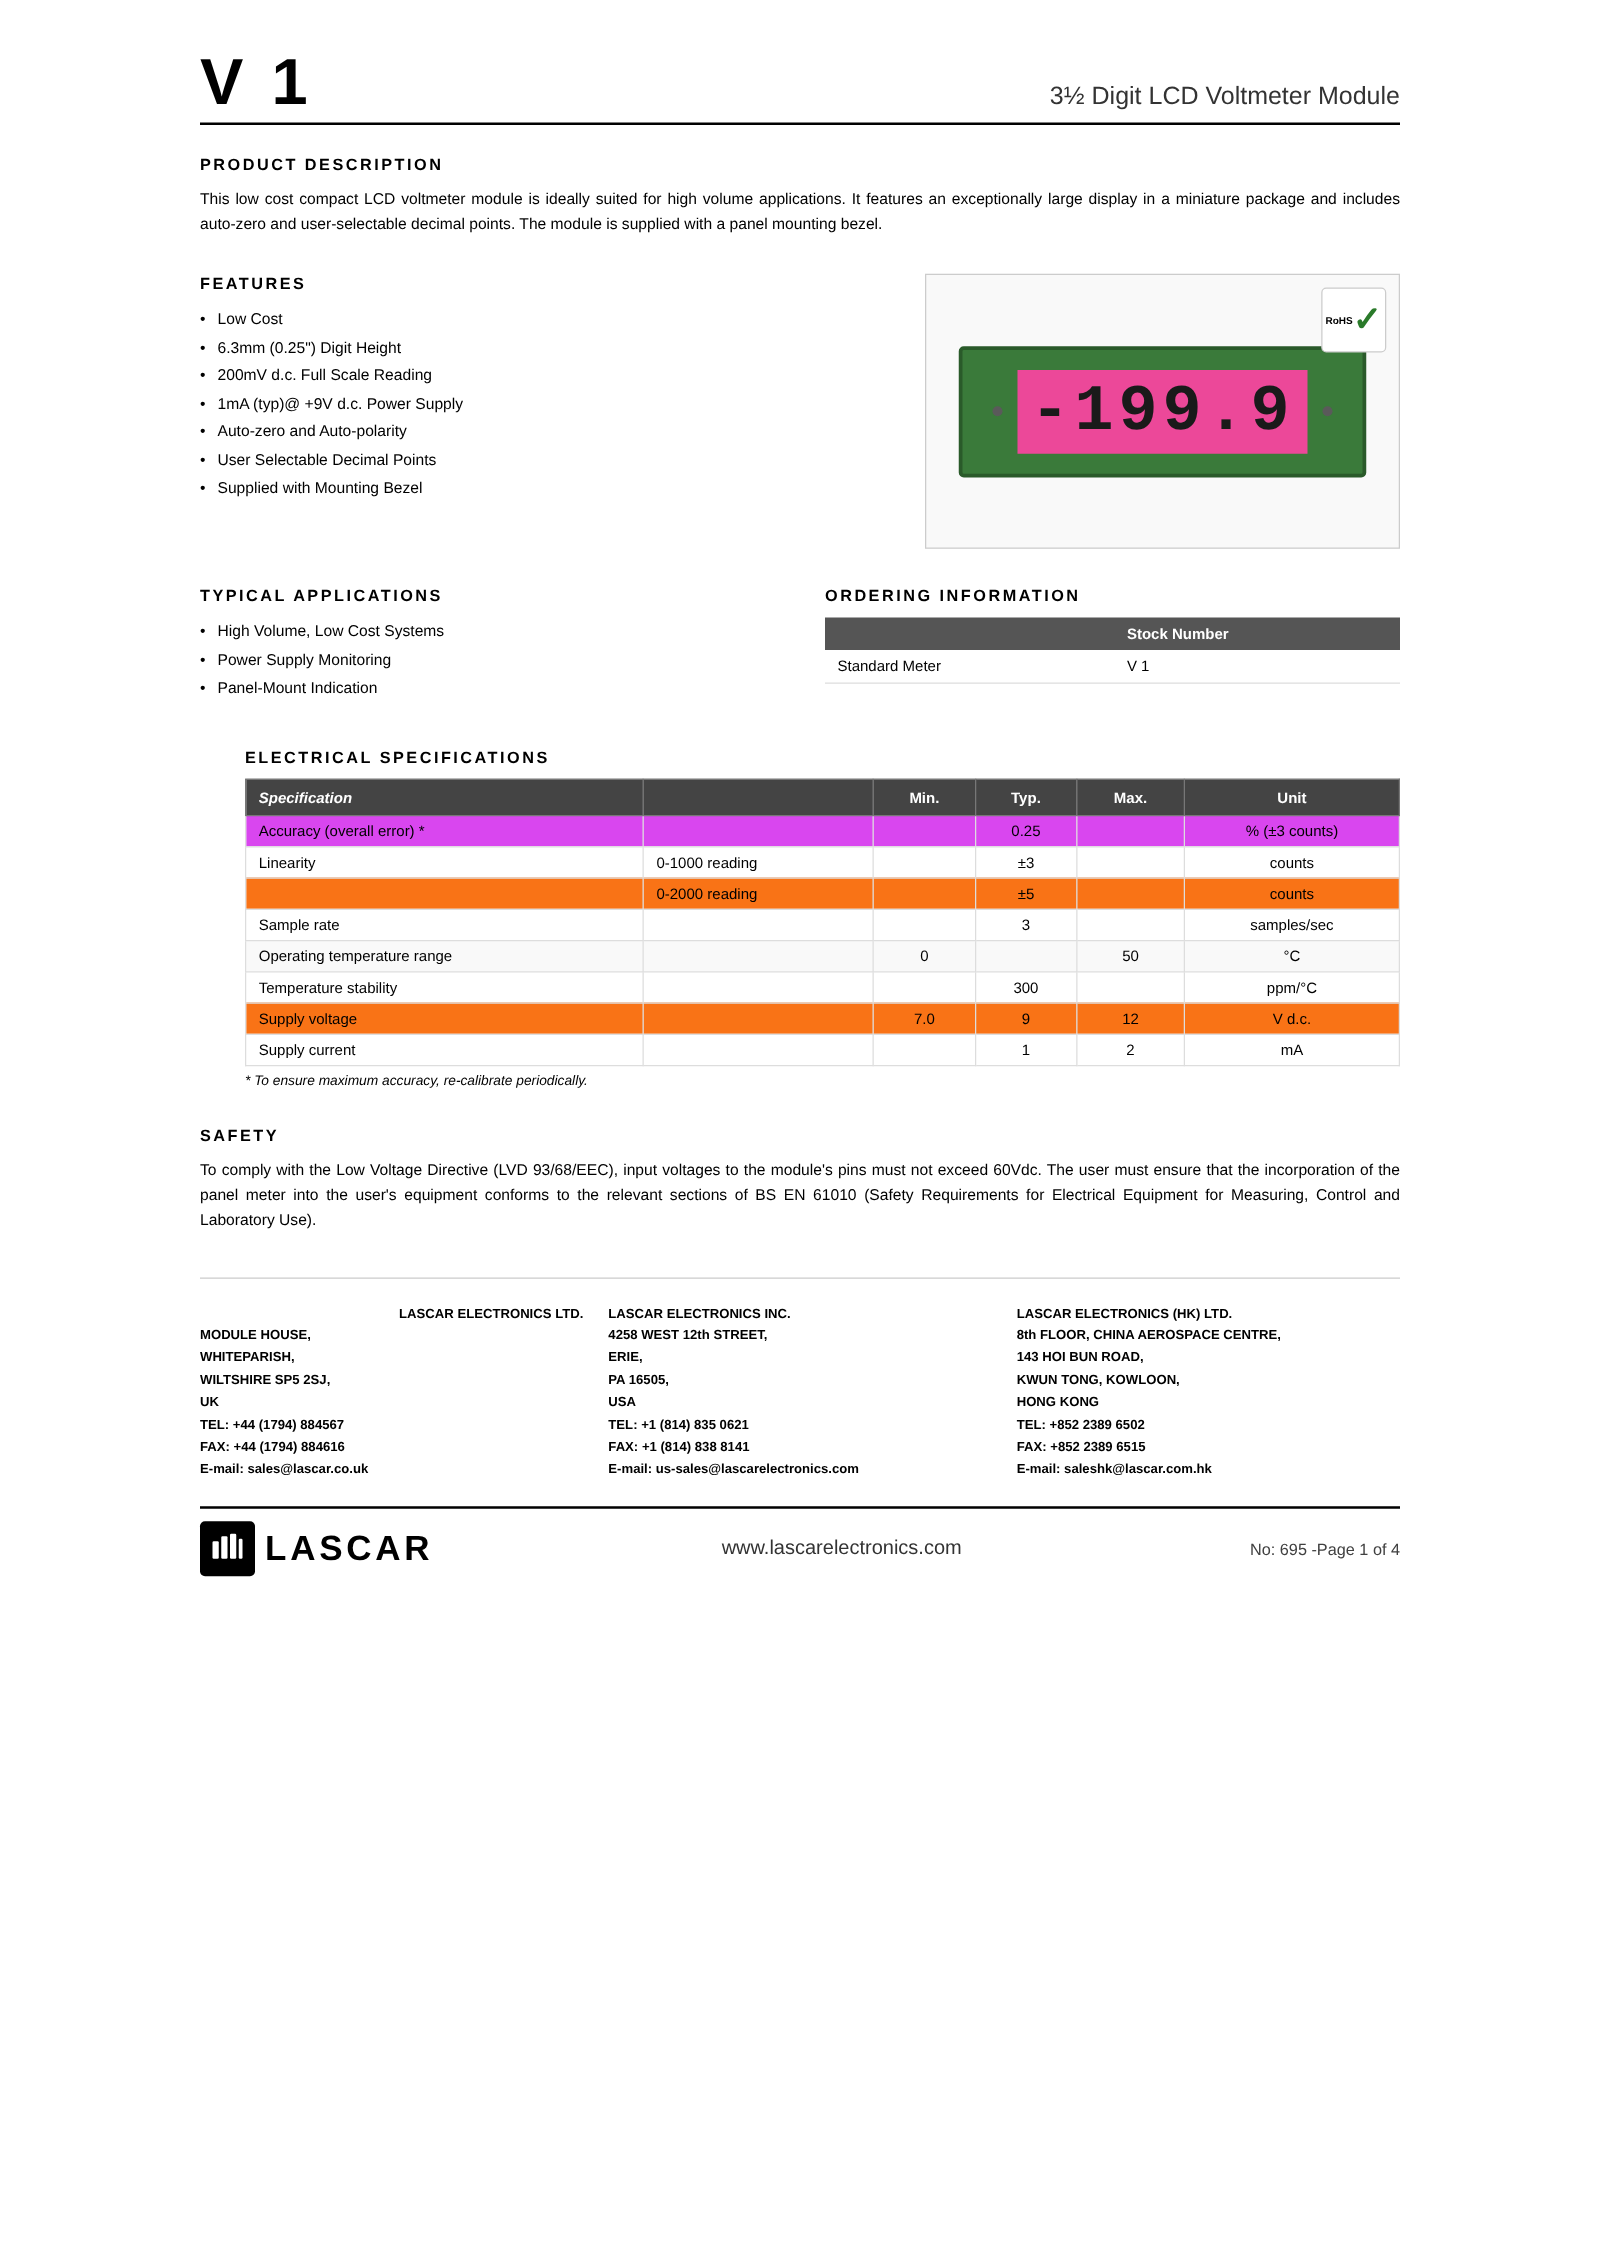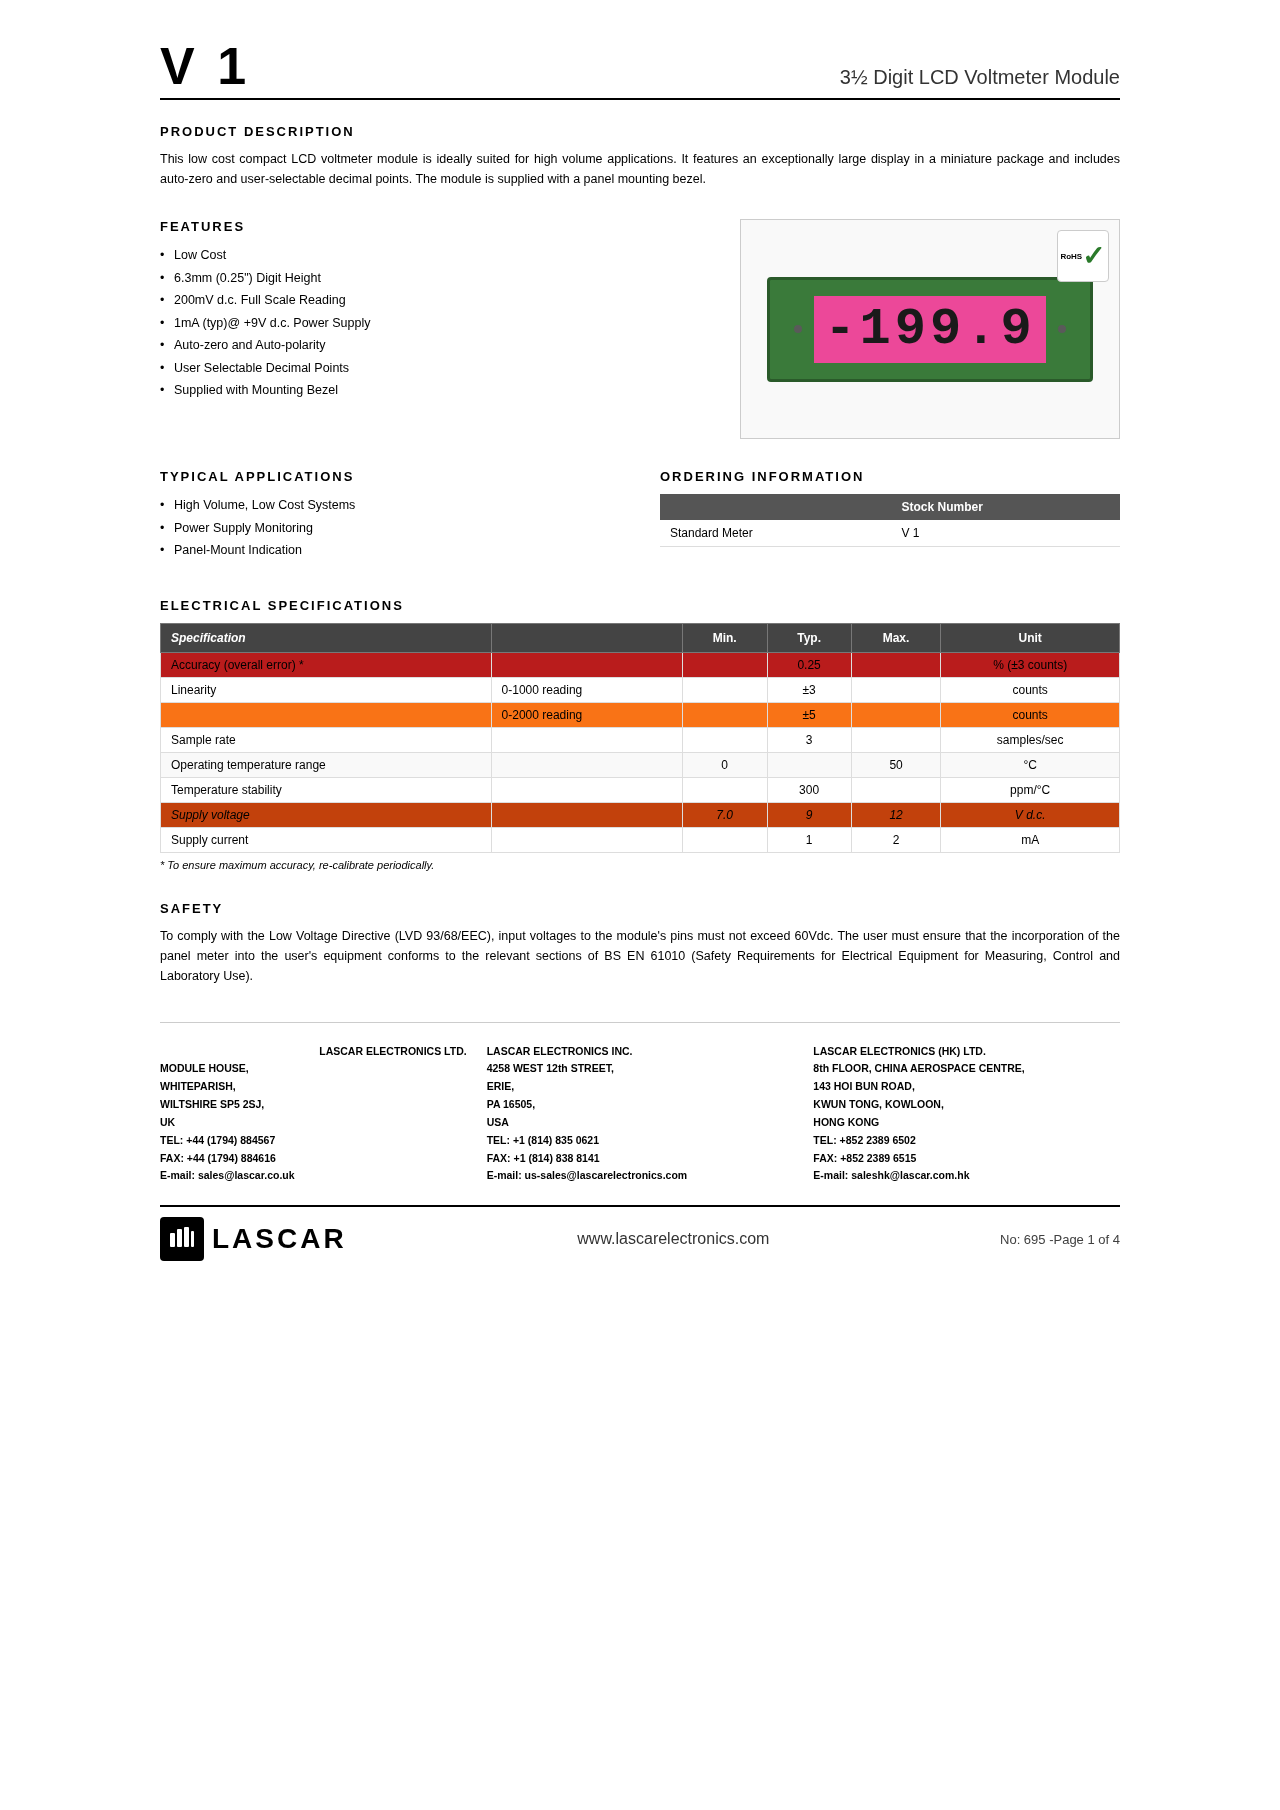--- a/index.html
+++ b/index.html
@@ -166,20 +166,21 @@
       font-size: 12px;
       border-bottom: 1px solid #ddd;
     }
     .ordering-table tr:nth-child(even) td {
       background: #f5f5f5;
     }
 
     
     .elec-specs {
       margin-bottom: 30px;
+      margin-left: 36px;
     }
     .spec-table {
       width: 100%;
       border-collapse: collapse;
       font-size: 12px;
     }
     .spec-table thead tr {
       background: #444;
       color: #fff;
     }
@@ -359,21 +360,21 @@
         <tr>
           <th>Specification</th>
           <th></th>
           <th>Min.</th>
           <th>Typ.</th>
           <th>Max.</th>
           <th>Unit</th>
         </tr>
       </thead>
       <tbody id="spec-tbody">
-          <tr style="background: #b91c1c;">
+          <tr style="background: #d946ef;">
             <td>Accuracy (overall error) *</td>
             <td style="text-align: left;"></td>
             <td></td>
             <td>0.25</td>
             <td></td>
             <td>% (±3 counts)</td>
           </tr>
           <tr>
             <td>Linearity</td>
             <td style="text-align: left;">0-1000 reading</td>
@@ -407,21 +408,21 @@
             <td>°C</td>
           </tr>
           <tr>
             <td>Temperature stability</td>
             <td style="text-align: left;"></td>
             <td></td>
             <td>300</td>
             <td></td>
             <td>ppm/°C</td>
           </tr>
-          <tr style="background: #c2410c; font-style: italic;">
+          <tr style="background: #f97316;">
             <td>Supply voltage</td>
             <td style="text-align: left;"></td>
             <td>7.0</td>
             <td>9</td>
             <td>12</td>
             <td>V d.c.</td>
           </tr>
           <tr>
             <td>Supply current</td>
             <td style="text-align: left;"></td>

